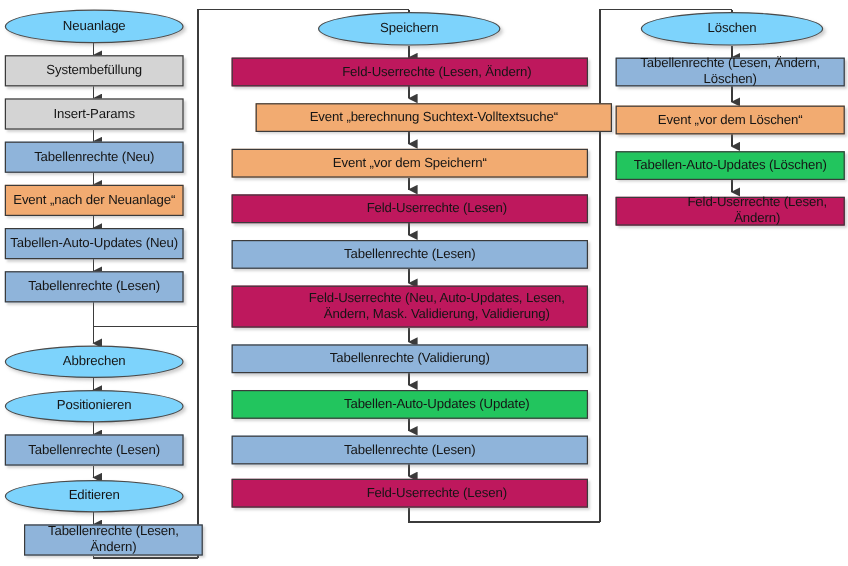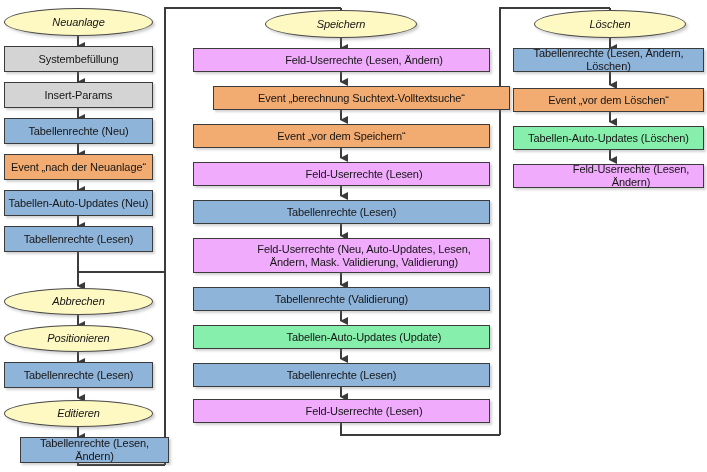--- a/index.html
+++ b/index.html
@@ -22,26 +22,26 @@
     border:1px solid #3b3b3b;
     color:#151515;
     box-shadow:2px 2px 2px rgba(120,120,120,0.32);
     padding:0 3px;
   }
   .node.term{
     border-radius:50%/50%;
     border:1px solid #4a4a4a;
     box-shadow:2px 2px 3px rgba(120,120,120,0.38);
   }
-  .c-term{background:#fef9c3;font-style:italic;}
+  .c-term{background:#7dd3fc;}
   .c-gray{background:#d4d4d4;}
   .c-blue{background:#8fb4da;}
   .c-orange{background:#f2ab71;}
-  .c-green{background:#f0abfc;padding-left:48px;}
-  .c-purple{background:#86efac;}
+  .c-green{background:#be185d;padding-left:48px;}
+  .c-purple{background:#22c55e;}
 </style>
 </head>
 <body>
 
 <div id="canvas">
 
   <svg class="lines" viewBox="0 0 707 472">
     <defs>
       <marker id="ah" markerWidth="9" markerHeight="9" refX="4" refY="7" orient="auto" markerUnits="userSpaceOnUse">
         <path d="M0,0 L8,0 L4,8 z" fill="#3b3b3b"></path>

